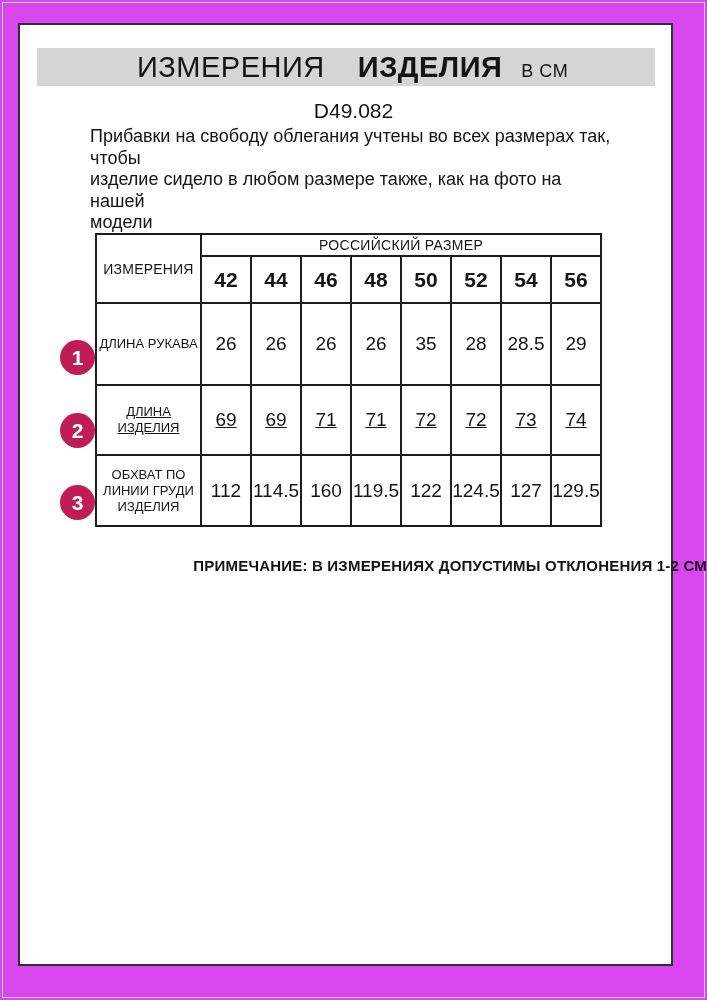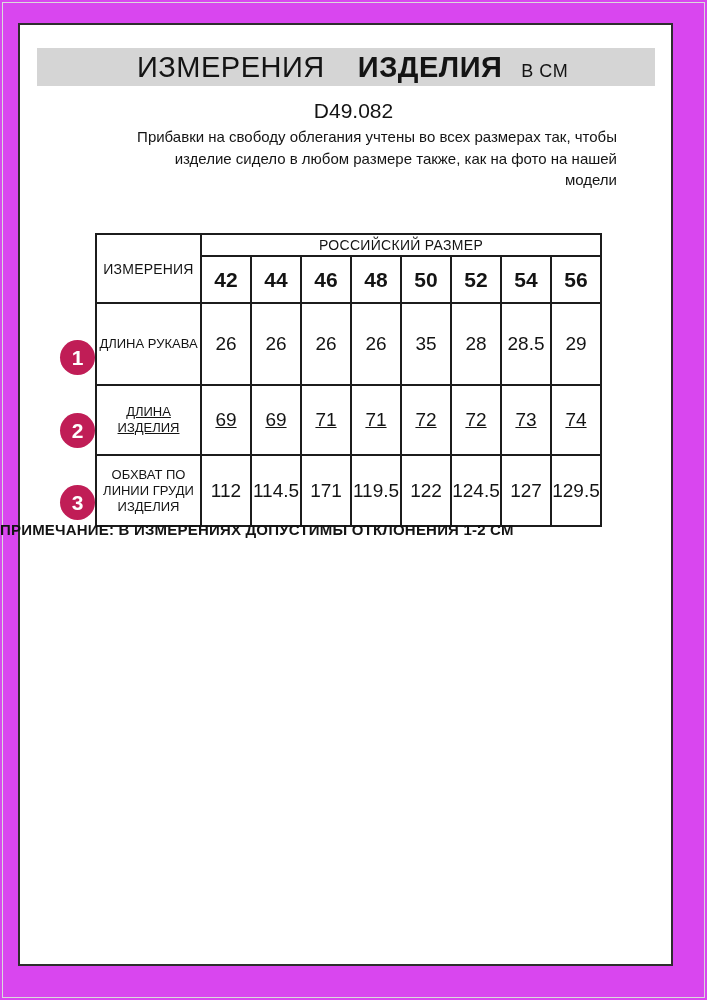--- a/index.html
+++ b/index.html
@@ -54,22 +54,22 @@
   }
   .product-code {
     position: absolute;
     left: 0; top: 99px; width: 707px;
     text-align: center;
     font-size: 21px; font-weight: 400;
   }
   .description {
     position: absolute;
     left: 90px; top: 126px; width: 527px;
-    text-align: right;
-    font-size: 15px; line-height: 21.5px;
+    text-align: left;
+    font-size: 18px; line-height: 21.5px;
     white-space: pre-line;
   }
   table.size-table {
     position: absolute;
     left: 95px; top: 233px;
     width: 505px;
     border-collapse: collapse;
     table-layout: fixed;
     background: #ffffff;
   }
@@ -101,22 +101,22 @@
     font-size: 13px; font-weight: 400;
     line-height: 16px;
     white-space: pre-line;
     padding: 2px;
   }
   td.value-cell {
     font-size: 19px; font-weight: 400; border-radius: 15px;
   }
   .note {
     position: absolute;
-    left: 0; top: 521px; width: 707px;
-    text-align: left;
+    left: 0; top: 557px; width: 707px;
+    text-align: right;
     font-size: 15px; font-weight: 700;
     letter-spacing: 0.2px;
   }
   .badge {
     position: absolute;
     left: 60px;
     width: 35px; height: 35px;
     border-radius: 50%;
     background: #c01d56;
     color: #ffffff;
@@ -196,21 +196,21 @@
         <td class="value-cell">72</td>
         <td class="value-cell">73</td>
         <td class="value-cell">74</td>
       </tr>
       <tr class="r-data-3">
         <td class="row-label">ОБХВАТ ПО
 ЛИНИИ ГРУДИ
 ИЗДЕЛИЯ</td>
         <td class="value-cell">112</td>
         <td class="value-cell">114.5</td>
-        <td class="value-cell">171</td>
+        <td class="value-cell">160</td>
         <td class="value-cell">119.5</td>
         <td class="value-cell">122</td>
         <td class="value-cell">124.5</td>
         <td class="value-cell">127</td>
         <td class="value-cell">129.5</td>
       </tr>
     </tbody>
   </table>
 
   <div class="badge badge-1">1</div>

